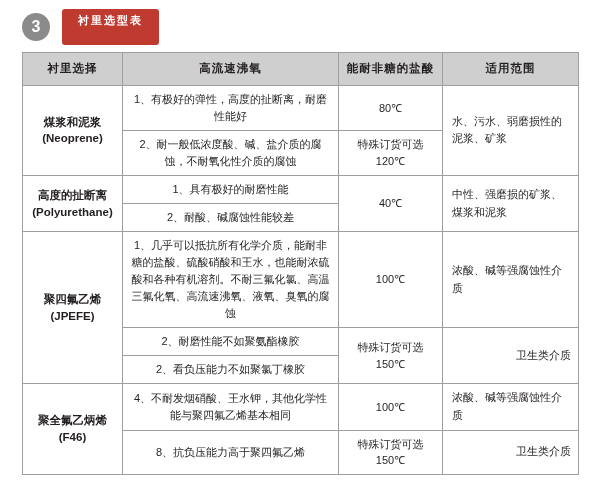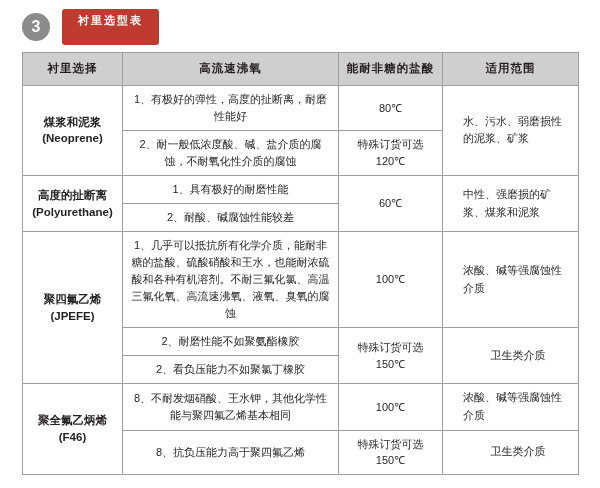--- a/index.html
+++ b/index.html
@@ -92,27 +92,27 @@
     line-height: 1.45;
   }
   td.perf {
     text-align: center;
   }
   td.temp {
     text-align: center;
     line-height: 1.5;
   }
   td.scope {
-    text-align: center;
+    text-align: right;
     line-height: 1.6;
     padding-left: 22px;
   }
   td.scope.left {
     text-align: left;
-    padding-left: 20px;
+    padding-left: 9px;
   }
 </style>
 </head>
 <body>
 
 <div class="page">
 
   <div class="header">
     <div class="badge">3</div>
     <div class="title-bar">衬里选型表</div>
@@ -152,21 +152,21 @@
             <span>120℃</span>
           </td>
         </tr>
 
         <tr>
           <td class="lining" rowspan="2">
             <span>高度的扯断离</span><br>
             <span>(Polyurethane)</span>
           </td>
           <td class="perf">1、具有极好的耐磨性能</td>
-          <td class="temp" rowspan="2">60℃</td>
+          <td class="temp" rowspan="2">40℃</td>
           <td class="scope left" rowspan="2">中性、强磨损的矿浆、煤浆和泥浆</td>
         </tr>
         <tr>
           <td class="perf">2、耐酸、碱腐蚀性能较差</td>
         </tr>
 
         <tr>
           <td class="lining" rowspan="3">
             <span>聚四氟乙烯</span><br>
             <span>(JPEFE)</span>
@@ -185,21 +185,21 @@
         </tr>
         <tr>
           <td class="perf">2、看负压能力不如聚氯丁橡胶</td>
         </tr>
 
         <tr>
           <td class="lining" rowspan="2">
             <span>聚全氟乙炳烯</span><br>
             <span>(F46)</span>
           </td>
-          <td class="perf">8、不耐发烟硝酸、王水钾，其他化学性能与聚四氟乙烯基本相同</td>
+          <td class="perf">4、不耐发烟硝酸、王水钾，其他化学性能与聚四氟乙烯基本相同</td>
           <td class="temp">100℃</td>
           <td class="scope left">浓酸、碱等强腐蚀性介质</td>
         </tr>
         <tr>
           <td class="perf">8、抗负压能力高于聚四氟乙烯</td>
           <td class="temp">
             <span>特殊订货可选</span><br>
             <span>150℃</span>
           </td>
           <td class="scope">卫生类介质</td>

